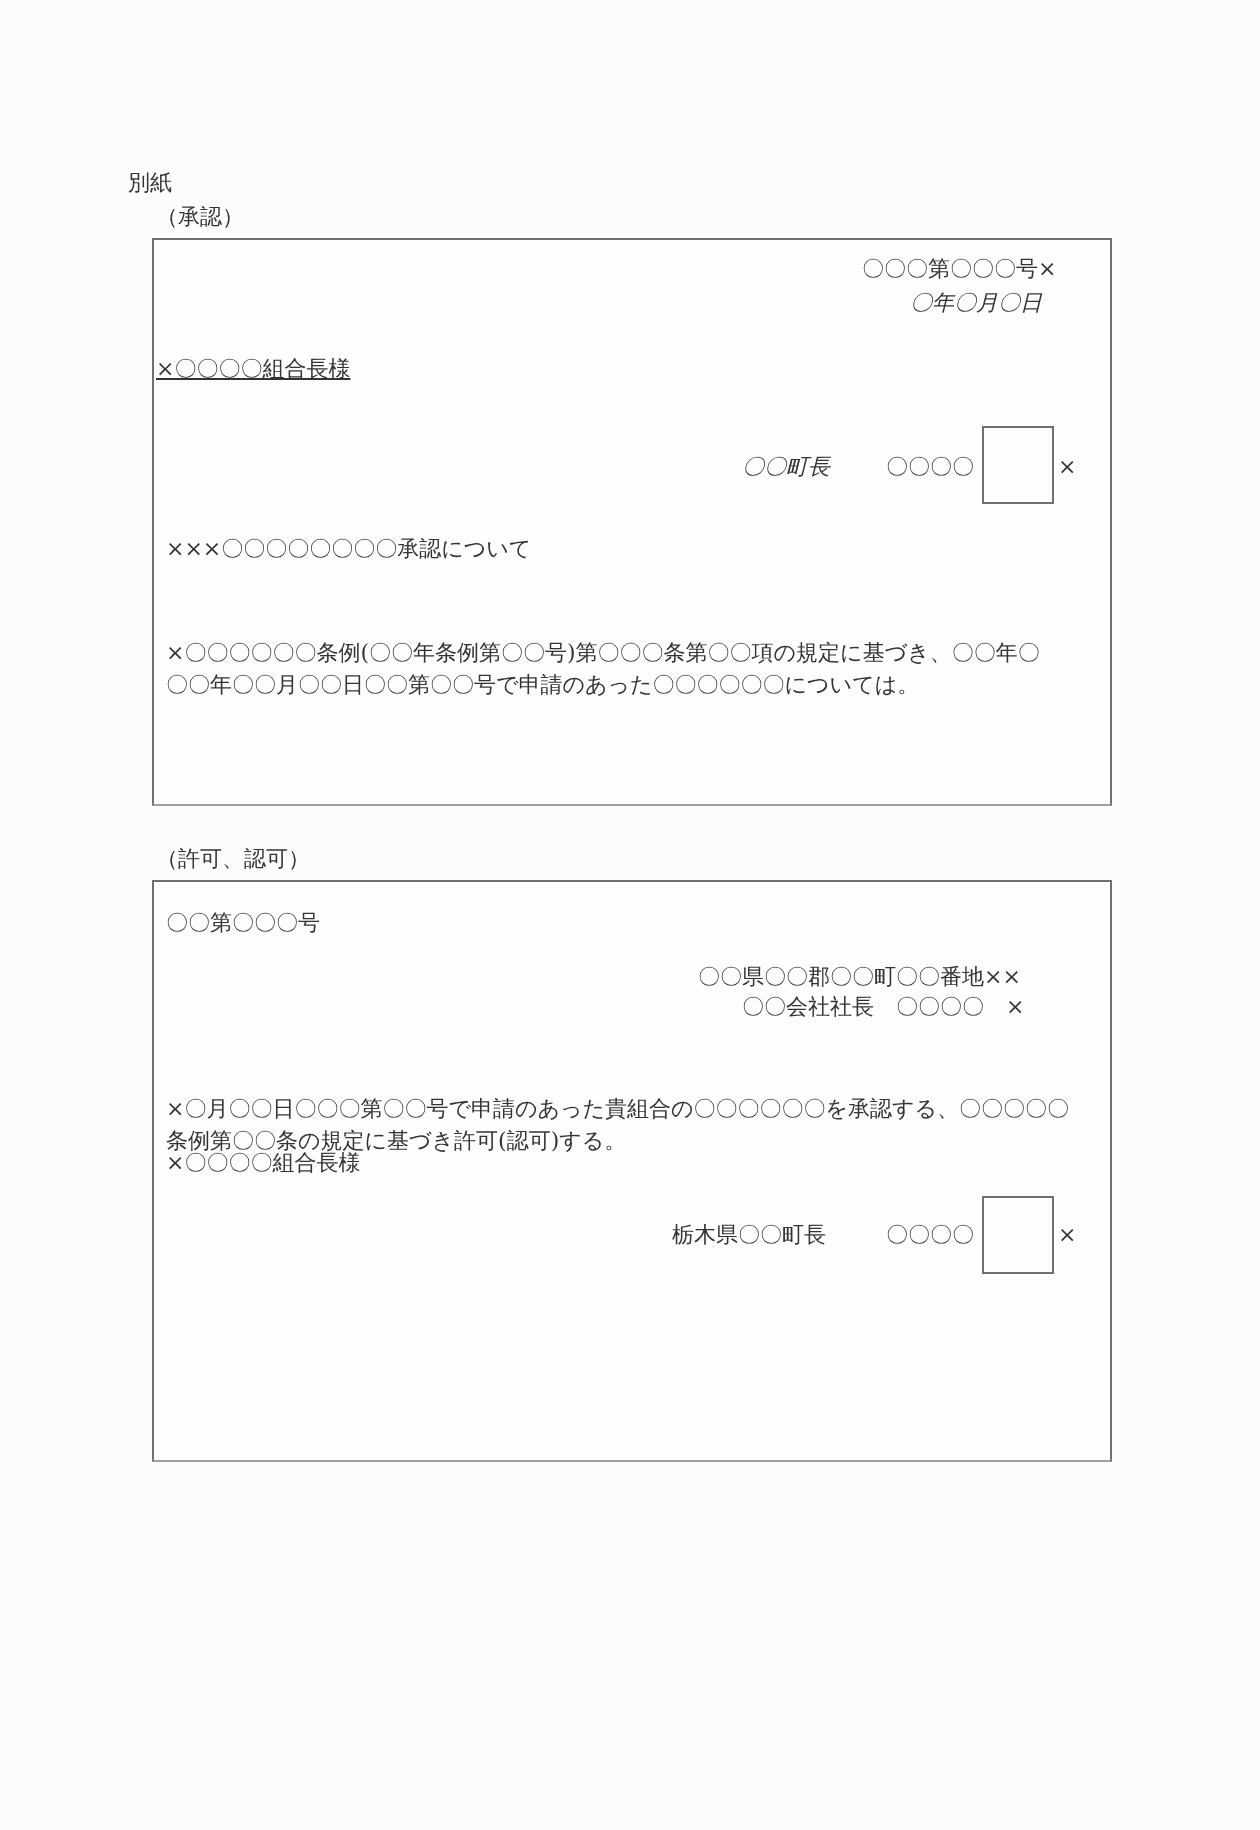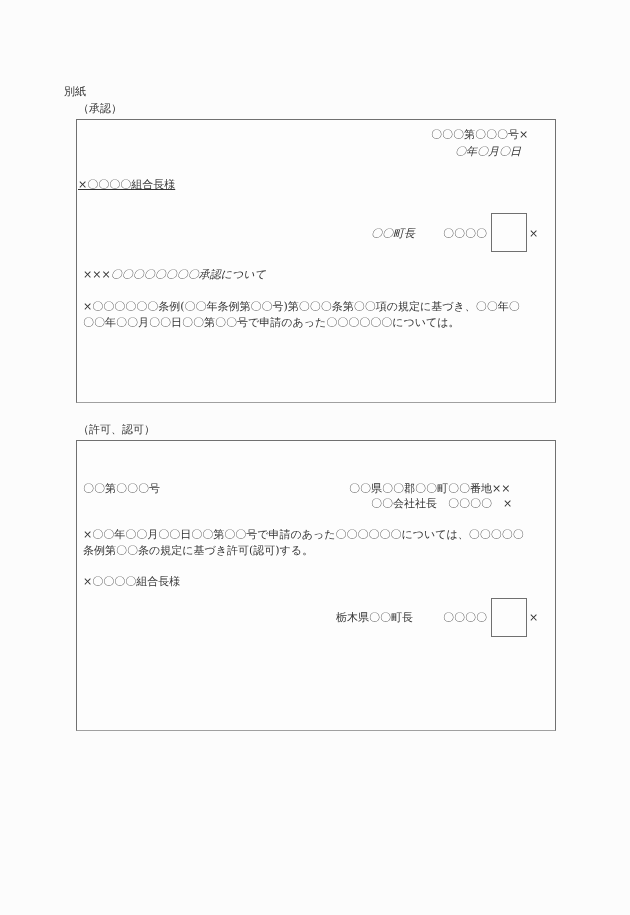--- a/index.html
+++ b/index.html
@@ -20,45 +20,45 @@
     background: #fdfdfd;
     box-sizing: border-box;
   }
   .seal {
     position: absolute;
     width: 36px; height: 39px;
     border: 1px solid #707070;
     box-sizing: border-box;
     background: #fdfdfd;
   }
-  .para { position: absolute; line-height: 16px; white-space: nowrap; }
+  .para { position: absolute; line-height: 16px; white-space: nowrap; margin-top: 20px; }
 </style>
 </head>
 <body>
 
 <div class="abs" style="left:64px; top:85px;">別紙</div>
 <div class="abs" style="left:78px; top:102px;">（承認）</div>
 
 <div class="box" style="left:76px; top:119px; width:480px; height:284px;"></div>
 <div class="abs" style="left:431px; top:128px;text-align:center;">〇〇〇第〇〇〇号×</div>
 <div class="abs" style="left:455px; top:145px;font-style:italic;">〇年〇月〇日</div>
 <div class="abs" style="left:78px; top:178px;text-decoration:underline;">×〇〇〇〇組合長様</div>
 <div class="abs" style="left:371px; top:227px;font-style:italic;">〇〇町長</div>
 <div class="abs" style="left:443px; top:227px;">〇〇〇〇</div>
 <div class="seal" style="left:491px; top:213px;"></div>
 <div class="abs" style="left:529px; top:227px;">×</div>
-<div class="abs" style="left:83px; top:268px;font-style:italic;">×××〇〇〇〇〇〇〇〇承認について</div>
+<div class="abs" style="left:83px; top:268px;">×××〇〇〇〇〇〇〇〇承認について</div>
 <div class="para" style="left:83px; top:299px;">×〇〇〇〇〇〇条例(〇〇年条例第〇〇号)第〇〇〇条第〇〇項の規定に基づき、〇〇年〇</div>
 <div class="para" style="left:83px; top:315px;">〇〇年〇〇月〇〇日〇〇第〇〇号で申請のあった〇〇〇〇〇〇については。</div>
 
 <div class="abs" style="left:78px; top:423px;">（許可、認可）</div>
 
 <div class="box" style="left:76px; top:440px; width:480px; height:291px;"></div>
-<div class="abs" style="left:83px; top:482px;">〇〇第〇〇〇号</div>
+<div class="abs" style="left:83px; top:455px;">〇〇第〇〇〇号</div>
 <div class="abs" style="left:349px; top:482px;">〇〇県〇〇郡〇〇町〇〇番地××</div>
 <div class="abs" style="left:371px; top:497px;">〇〇会社社長　〇〇〇〇　×</div>
-<div class="para" style="left:83px; top:527px;">×〇〇年〇〇月〇〇日〇〇第〇〇号で申請のあった〇〇〇〇〇〇については、〇〇〇〇〇</div>
+<div class="para" style="left:83px; top:527px;">×〇月〇〇日〇〇〇第〇〇号で申請のあった貴組合の〇〇〇〇〇〇を承認する、〇〇〇〇〇</div>
 <div class="para" style="left:83px; top:543px;">条例第〇〇条の規定に基づき許可(認可)する。</div>
 <div class="abs" style="left:83px; top:575px;">×〇〇〇〇組合長様</div>
 <div class="abs" style="left:336px; top:611px;">栃木県〇〇町長</div>
 <div class="abs" style="left:443px; top:611px;">〇〇〇〇</div>
 <div class="seal" style="left:491px; top:598px;"></div>
 <div class="abs" style="left:529px; top:611px;">×</div>
 
 </body></html>

